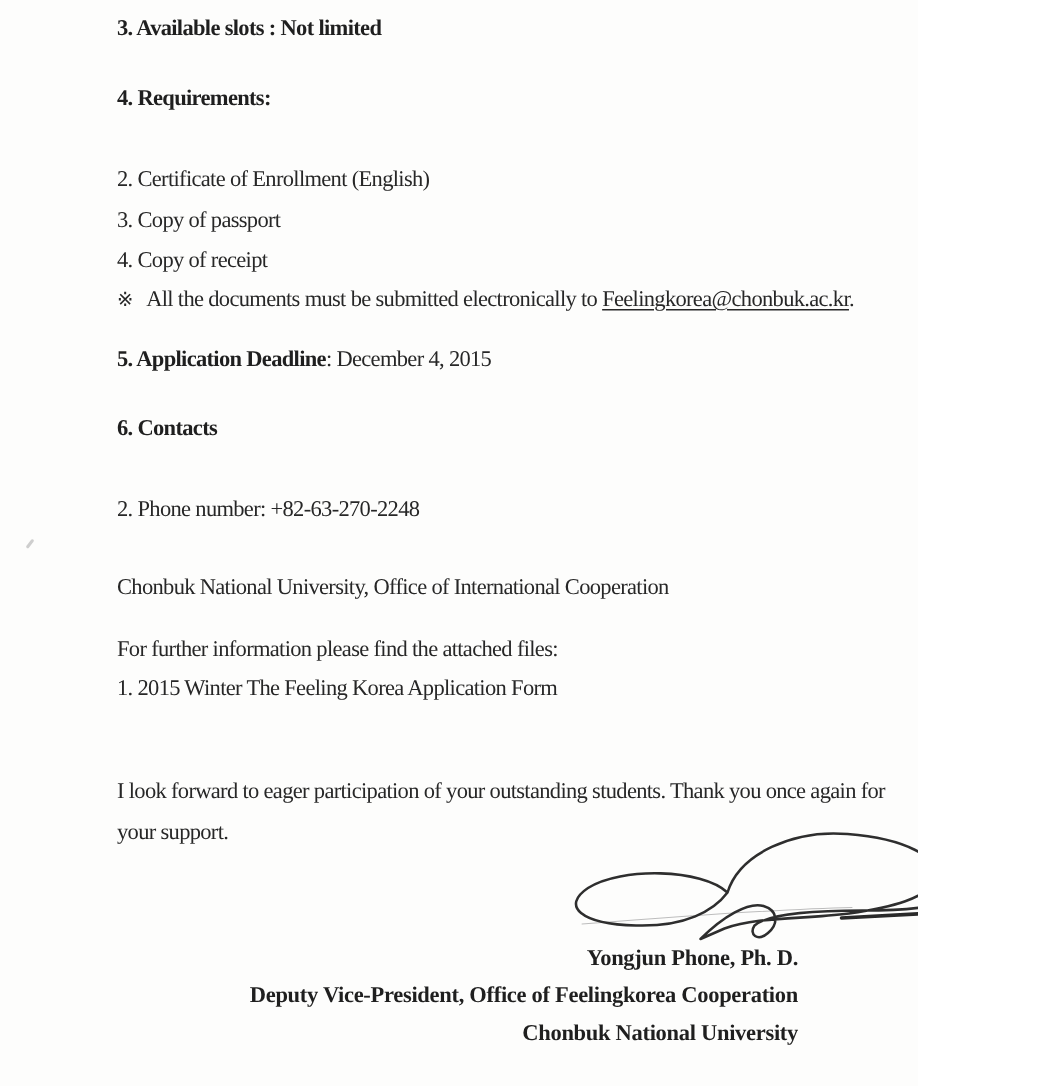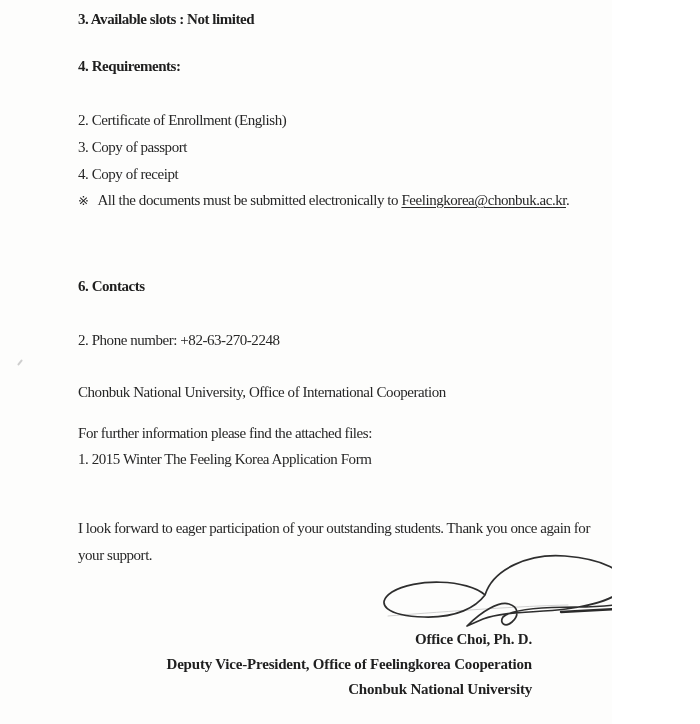--- a/index.html
+++ b/index.html
@@ -74,20 +74,23 @@
   <div class="line" style="top:111px">2. Certificate of Enrollment (English)</div>
 
   <div class="line" style="top:138px">3. Copy of passport</div>
 
   <div class="line" style="top:165px">4. Copy of receipt</div>
 
   <div class="line" style="top:191px">
     <span class="note-symbol">※</span><span>All the documents must be submitted electronically to </span><span class="link">Feelingkorea@chonbuk.ac.kr</span><span>.</span>
   </div>
 
+  <div class="line" style="top:231px">
+    <span class="bold">5. Application Deadline</span><span>: December 4, 2015</span>
+  </div>
 
   <div class="line bold" style="top:277px">6. Contacts</div>
 
 
   <div class="line" style="top:331px">2. Phone number: +82-63-270-2248</div>
 
 
   <div class="line" style="top:383px">Chonbuk National University, Office of International Cooperation</div>
 
   <div class="line" style="top:424px">For further information please find the attached files:</div>
@@ -116,21 +119,21 @@
                C 110 62, 127 52, 137 55
                C 147 58, 147 67, 140 73
                C 133 79, 127 74, 131 68
                C 140 60, 172 58, 203 58
                C 227 58, 247 56, 256 53" fill="none" stroke="#2e2e2e" stroke-width="1.7" stroke-linecap="round" stroke-linejoin="round"></path>
 
       <path d="M 189 63 L 245 60" fill="none" stroke="#2a2a2a" stroke-width="2.4" stroke-linecap="round"></path>
     </svg>
   </div>
 
-  <div class="line right-block" style="top:630px">Office Choi, Ph. D.</div>
+  <div class="line right-block" style="top:630px">Yongjun Phone, Ph. D.</div>
 
   <div class="line right-block" style="top:655px">Deputy Vice-President, Office of Feelingkorea Cooperation</div>
 
   <div class="line right-block" style="top:680px">Chonbuk National University</div>
 
   <div class="speck"></div>
 
 </div>
 
 </body></html>

